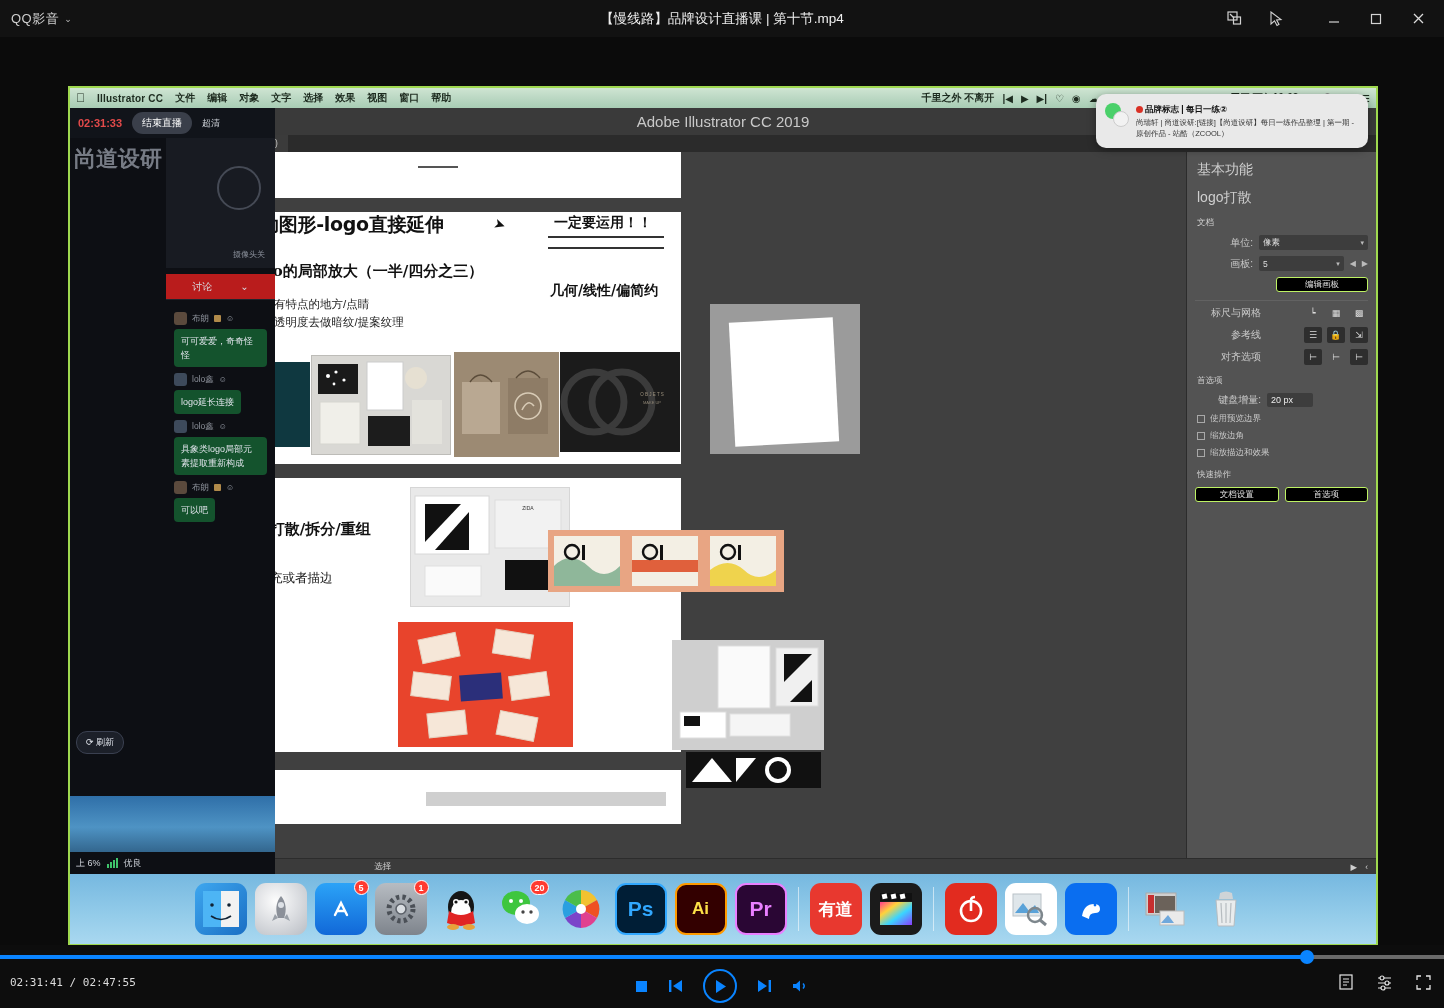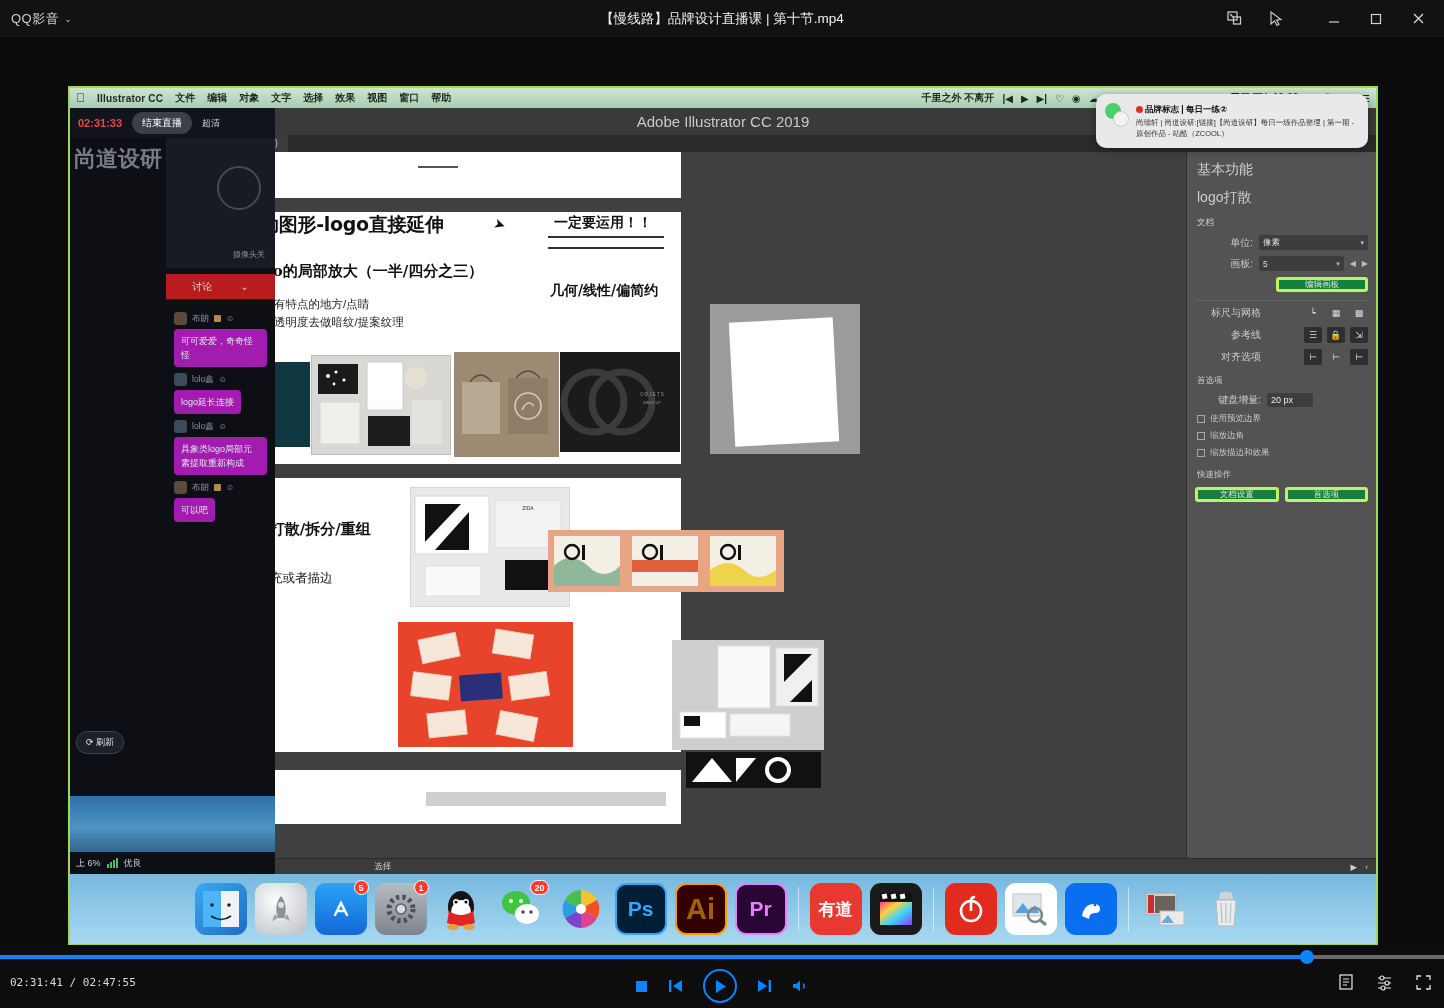--- a/index.html
+++ b/index.html
@@ -137,21 +137,21 @@
   
   .rpanel { width: 190px; background: #535353; border-left: 1px solid #2c2c2c; padding: 6px 8px;
             color:#c9c9c9; font-size: 8.5px; }
   .rp-title { font-size: 14px; color:#cfcfcf; margin: 3px 0 10px 2px; }
   .rp-sec { color:#cfcfcf; margin: 10px 0 6px 2px; font-size: 8.5px;}
   .rp-row { display:flex; align-items:center; gap:6px; margin-bottom:6px; }
   .rp-lab { width: 58px; text-align:right; font-size:10px; color:#c9c9c9; }
   .rp-sel { flex:1; background:#3d3d3d; height:15px; border-radius:2px; color:#ddd;
             display:flex; align-items:center; justify-content:space-between; padding:0 4px; font-size:8.5px; }
   .rp-sel .cv { font-size:7px; color:#bbb; }
-  .rp-btn { background:#15803d; border:3px solid #bef264; border-radius:3px; color:#e0e0e0;
+  .rp-btn { background:#000000; border:1px solid #bef264; border-radius:3px; color:#e0e0e0;
             height:15px; display:flex; align-items:center; justify-content:center; font-size:8.5px; }
   .rp-icons { display:flex; gap:5px; margin-left:auto; }
   .rp-ic { width:18px;height:16px;background:#4a4a4a;border-radius:2px;display:flex;align-items:center;
            justify-content:center;color:#ddd;font-size:9px;}
   .rp-ic.dark { background:#2e2e2e; }
   .rp-ic.plain { background:transparent; }
   .rp-field { background:#3d3d3d; color:#eee; height:14px; width:46px; display:flex; align-items:center;
               padding-left:4px; font-size:9px; border-radius:2px;}
   .rp-check { display:flex; align-items:center; gap:5px; margin:5px 0 0 2px; }
   .cbx { width:8px;height:8px;border:1px solid #a8a8a8; background:transparent; }
@@ -184,21 +184,21 @@
   .disc-head { position:absolute; left:96px; top:166px; right:0; height:26px; background:#b91c1c;
                display:flex; align-items:center; justify-content:center; gap:28px; color:#d7dae0; font-size:10px;
                border-bottom:1px solid #20242c;}
   .chat { position:absolute; left:96px; top:192px; right:0; bottom:140px; overflow:hidden; padding:6px 8px;}
   .msg-user { display:flex; align-items:center; gap:5px; margin: 6px 0 4px; }
   .av { width:13px;height:13px;border-radius:3px;background:#5b4a3d; }
   .av.b { background:#3d4a5b; }
   .uname { color:#8d929b; font-size:8.5px; }
   .ubadge { width:7px;height:7px;background:#b08a4a;border-radius:1px; }
   .uemoji { color:#9aa0ab; font-size:8px; }
-  .bubble { background:#a21caf; color:#dfe3ea; font-size:9px; border-radius:4px; padding:5px 7px;
+  .bubble { background:#14532d; color:#dfe3ea; font-size:9px; border-radius:4px; padding:5px 7px;
             display:inline-block; max-width:100%; line-height:14px;}
   .refresh { position:absolute; left:6px; bottom:120px; background:#1c2029; color:#dfe3ea;
              font-size:9px; padding:4px 9px; border-radius:11px; border:1px solid #3a4050;}
   .composer { position:absolute; left:96px; right:0; bottom:78px; top:auto; height:62px; background:#0d0f14; padding:6px 8px;}
   .comp-icons { display:flex; gap:10px; align-items:center; margin-bottom:8px; }
   .ic-emoji { width:12px;height:12px;background:#e8604a;border-radius:3px; }
   .ic-folder { width:13px;height:10px;background:#8f949d;border-radius:2px; }
   .comp-ph { color:#5d626c; font-size:9px; }
   .netbar { position:absolute; left:0; right:0; bottom:0; height:22px; background:#0d0f14;
             display:flex; align-items:center; gap:6px; padding:0 6px; color:#cfd3da; font-size:9px;}
@@ -769,21 +769,21 @@
               <path d="M22 22 L6 31 A19 19 0 0 1 6 13 Z" fill="#2a9fe0"></path>
               <path d="M22 22 L6 13 A19 19 0 0 1 22 3 Z" fill="#4bbd4b"></path>
               <circle cx="22" cy="22" r="5" fill="#fff"></circle>
             </g>
           </svg>
       </div>
       <div class="dk" style="background:#001e36;border:2px solid #31a8ff;">
         <span style="color:#31a8ff;font-size:21px;font-weight:700;">Ps</span>
       </div>
       <div class="dk" style="background:#330000;border:2px solid #ff9a00;">
-        <span style="color:#a16207;font-size:29px;font-weight:700;">Ai</span>
+        <span style="color:#fde047;font-size:17px;font-weight:700;">Ai</span>
       </div>
       <div class="dk" style="background:#2a0634;border:2px solid #e97fff;">
         <span style="color:#e97fff;font-size:21px;font-weight:700;">Pr</span>
       </div>
       <div class="dock-sep"></div>
       <div class="dk" style="background:#e8382f;">
         <span style="color:#fff;font-size:17px;font-weight:700;">有道</span>
       </div>
       <div class="dk" style="background:#1b1b1b;">
         <svg width="36" height="36" viewBox="0 0 36 36">

